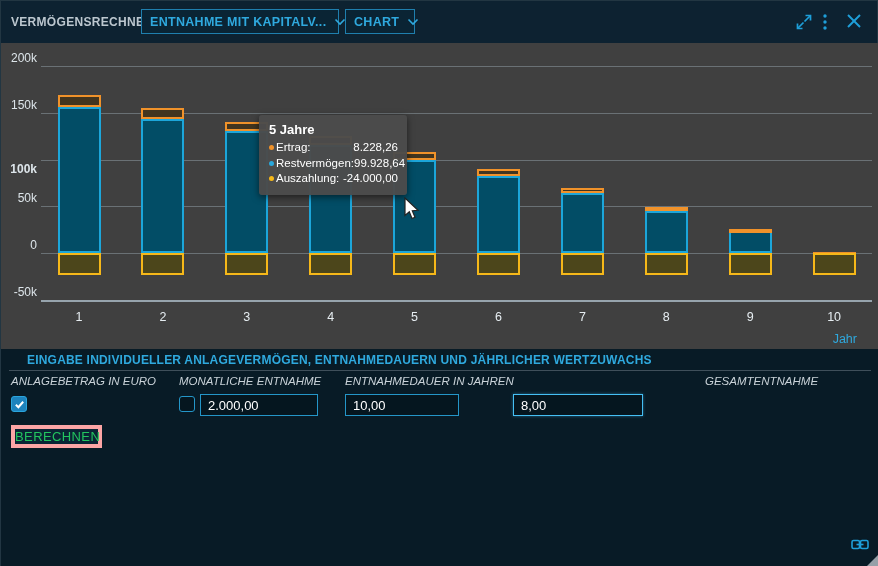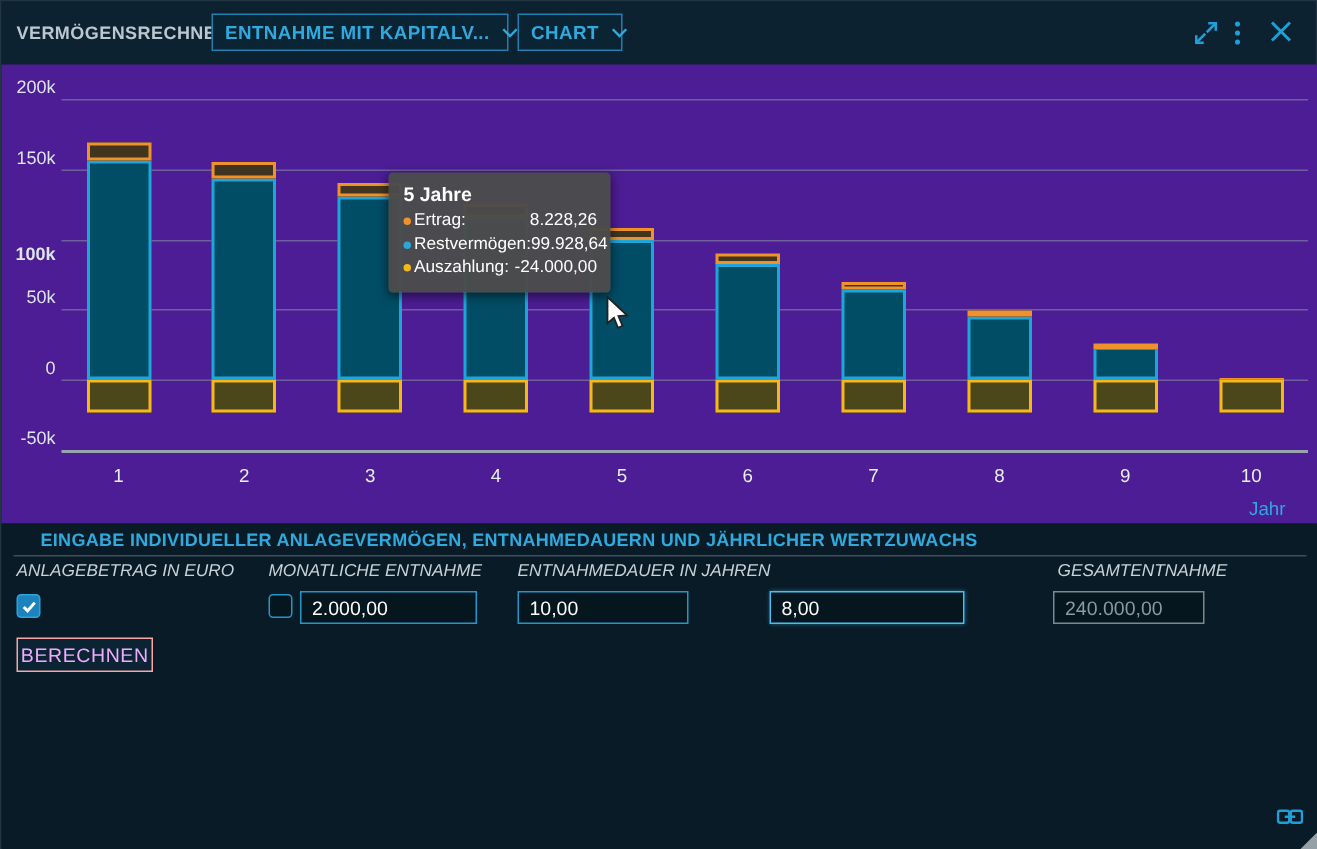--- a/index.html
+++ b/index.html
@@ -21,21 +21,21 @@
   #dd-mode { left:140px; width:198px; }
   #dd-view { left:344px; width:70px; }
   .chev { flex:0 0 auto; margin-left:8px; }
 
   .top-icon { position:absolute; top:12px; cursor:pointer; }
   #icon-expand { left:794px; }
   #icon-kebab  { left:820px; }
   #icon-close  { left:845px; }
 
   
-  #chart-band { position:absolute; left:0; top:42px; width:878px; height:306px; background:#4c1d95; }
+  #chart-band { position:absolute; left:0; top:42px; width:878px; height:306px; background:#404040; }
   #plot { position:absolute; inset:0; }
   .gridline { position:absolute; left:40px; width:831px; height:1px; background:rgba(148,161,170,.5); }
   .gridline-base { height:2px; background:#97a4ad; }
   .ytick { position:absolute; left:0; width:36px; text-align:right; font-size:12px; color:#dde5ea; }
   .xtick { position:absolute; top:267px; width:40px; text-align:center; font-size:12.5px; color:#e6edf1; }
   .seg { position:absolute; border:2px solid; }
   #jahr-label { position:absolute; right:22px; top:289px; font-size:12.5px; color:#2fa9de; }
 
   
   #tooltip { position:absolute; left:258px; top:72px; width:148px; background:rgba(75,75,75,.97);
@@ -57,21 +57,21 @@
   .checkbox { position:absolute; top:47px; width:16px; height:16px; border-radius:3px; cursor:pointer; }
   .checkbox.checked { background:#1d83bd; border:1px solid #2aa5dc; display:flex; align-items:center; justify-content:center; }
   .checkbox.unchecked { background:#05161f; border:1px solid #2496c8; }
   .tinput { position:absolute; top:45px; height:22px; background:#05161f; font-size:13px;
     padding:0 7px; color:#fff; border:1px solid #2496c8; outline:none;
     font-family:"Liberation Sans","DejaVu Sans",sans-serif; }
   .tinput.disabled { border-color:#7d8890; color:#8d98a0; }
   .tinput.focused { border-color:#45bff4; box-shadow:0 0 3px rgba(69,191,244,.45); }
 
   #calc-btn { position:absolute; left:10px; top:76px; width:91px; height:23px; background:#0a2434;
-    border:1px solid #fca5a5; color:#f0abfc; font-size:13px; letter-spacing:.4px;
+    border:4px solid #fca5a5; color:#22c55e; font-size:13px; letter-spacing:.4px;
     font-family:"Liberation Sans","DejaVu Sans",sans-serif; cursor:pointer; }
 
   #link-icon { position:absolute; left:850px; top:189px; cursor:pointer; }
   #resize-grip { position:absolute; right:0; bottom:0; width:0; height:0;
     border-bottom:13px solid #96a0a8; border-left:13px solid transparent; cursor:nwse-resize; }
 </style>
 </head>
 <body>
 
 <div id="widget">
@@ -211,21 +211,20 @@
     <span class="field-label" style="left:178px">MONATLICHE ENTNAHME</span>
     <div class="checkbox unchecked" style="left:178px"></div>
     <input class="tinput" style="left: 199px; width: 118px;" value="2.000,00">
 
     <span class="field-label" style="left:344px">ENTNAHMEDAUER IN JAHREN</span>
     <input class="tinput" style="left: 344px; width: 114px;" value="10,00">
 
     <input class="tinput focused" style="left: 512px; width: 130px;" value="8,00">
 
     <span class="field-label" style="left:704px">GESAMTENTNAHME</span>
-    <input class="tinput disabled" style="left: 701px; width: 101px;" value="240.000,00">
 
     <button id="calc-btn">BERECHNEN</button>
 
     <svg id="link-icon" width="18" height="13" viewBox="0 0 18 13">
       <g stroke="#1e9fd9" stroke-width="1.6" fill="none">
         <rect x="1" y="2.5" width="7.5" height="8" rx="1.5"></rect>
         <rect x="9.5" y="2.5" width="7.5" height="8" rx="1.5"></rect>
         <path d="M5.5 6.5 H12.5"></path>
       </g>
     </svg>

